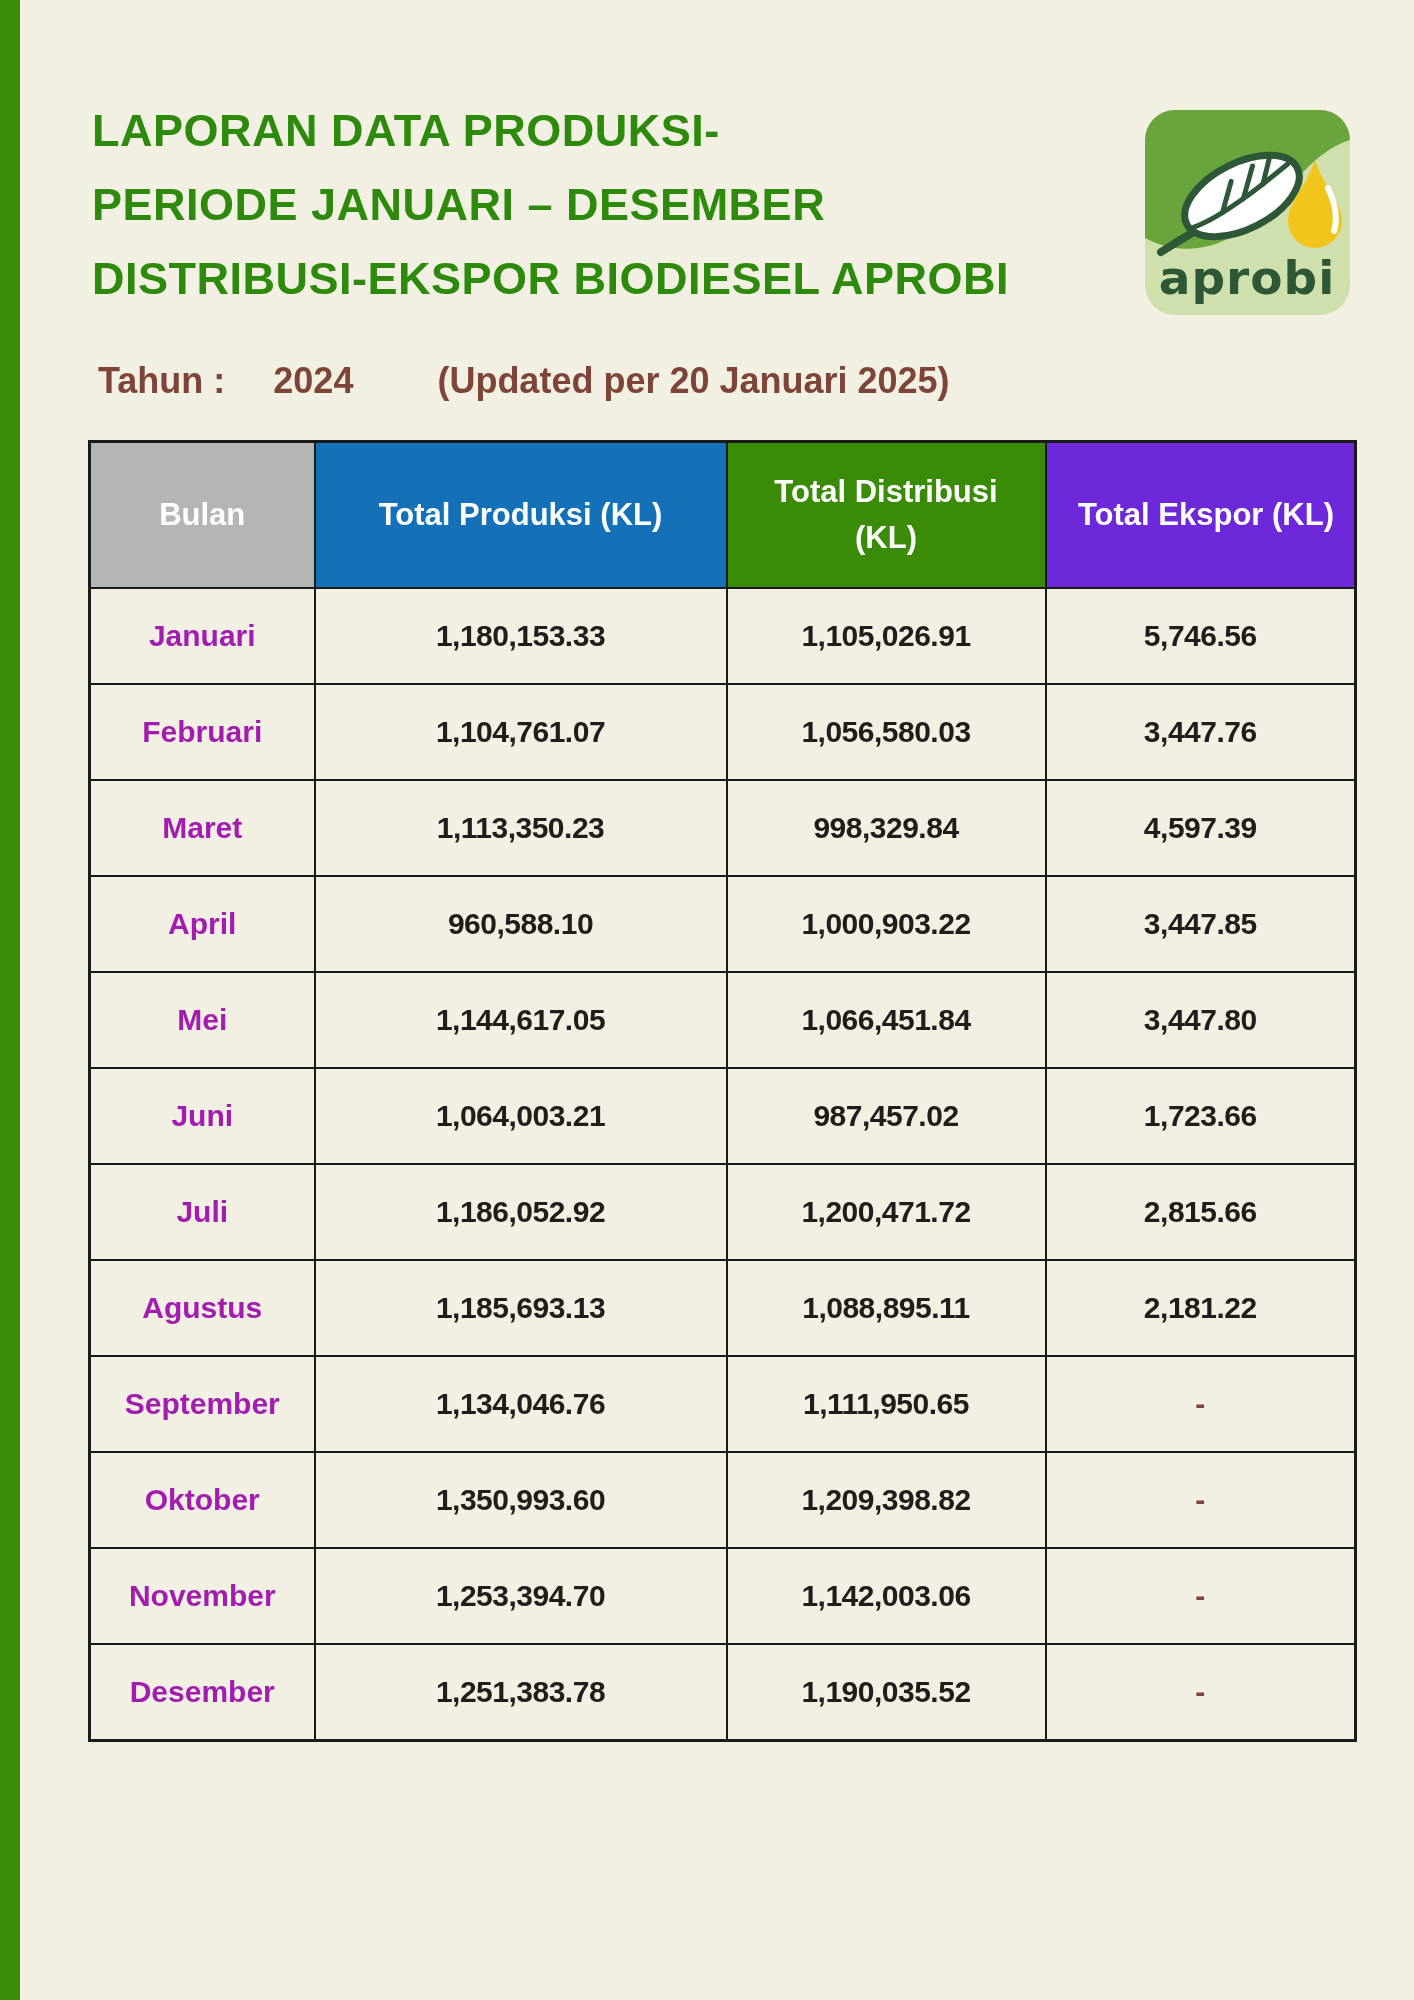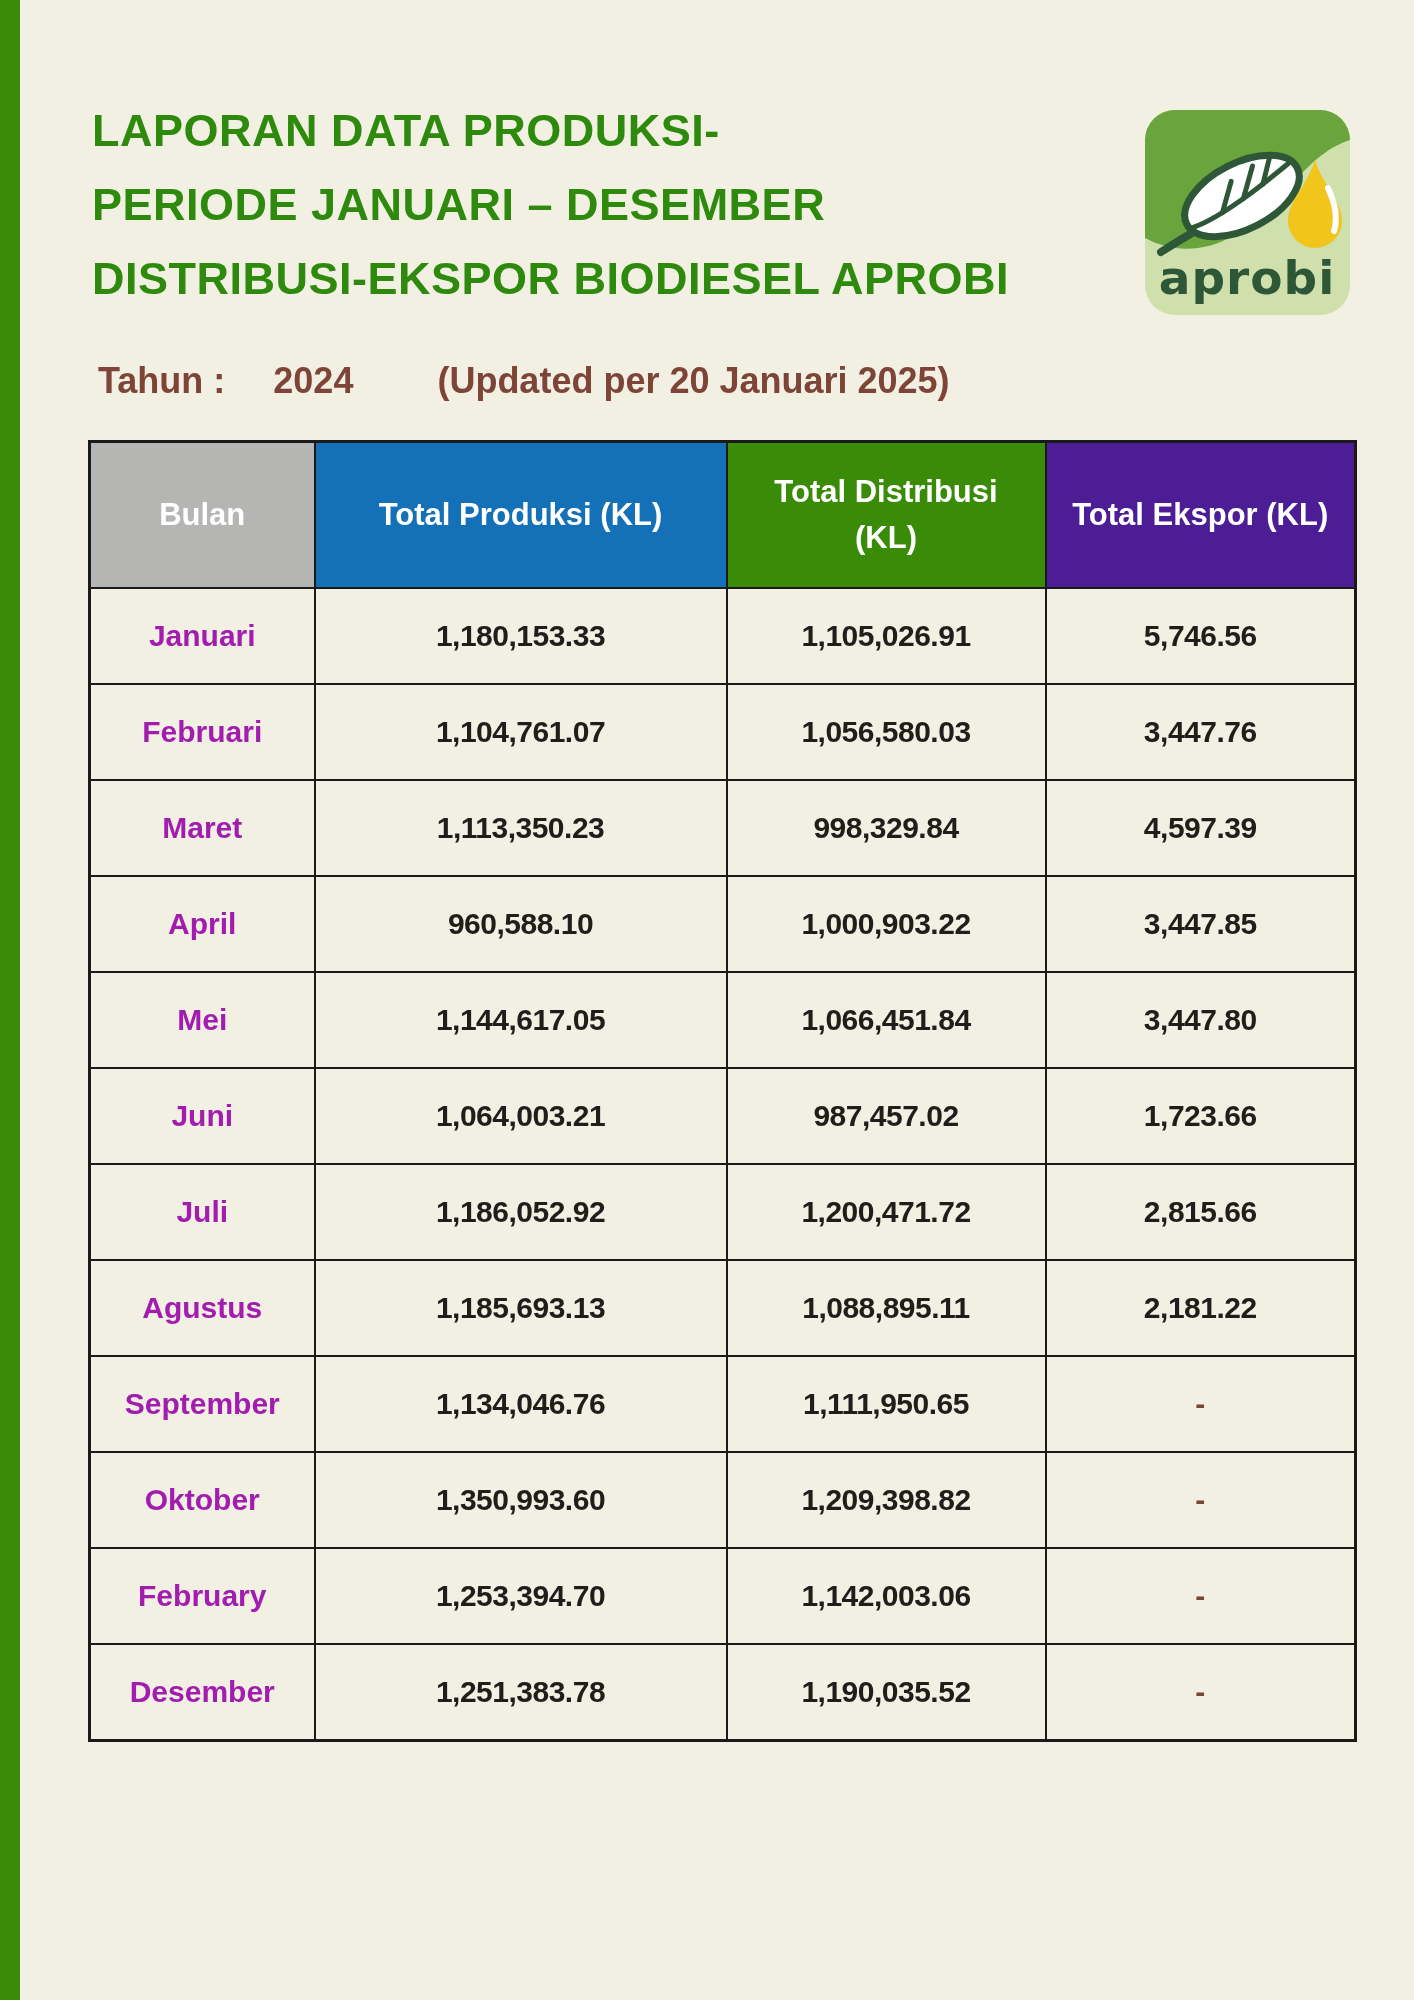--- a/index.html
+++ b/index.html
@@ -56,21 +56,21 @@
   .data-table thead th {
     height:144px;
     color:#ffffff;
     font-size:31px;
     font-weight:bold;
     line-height:1.5;
   }
   th.col-bulan      { background:#b5b5b3; font-size:27px;text-align:center; }
   th.col-produksi   { background:#1471b8; }
   th.col-distribusi { background:#3a8b07; }
-  th.col-ekspor     { background:#4c1d95; }
+  th.col-ekspor     { background:#6d28d9;text-align:right; }
   .data-table td {
     height:94px;
     font-weight:bold;
     font-size:30px;
   }
   td.cell-month { color:#a21caf; }
   td.cell-num   { color:#201d1a; letter-spacing:-0.5px; }
   td.cell-num.dash { color:#7e4438; letter-spacing:0; }
   tr.total-row td { height:97px; }
 </style>
@@ -187,21 +187,21 @@
     <td class="cell-num">1,111,950.65</td>
     <td class="cell-num dash">-</td>
   </tr>
         <tr>
     <td class="cell-month">Oktober</td>
     <td class="cell-num">1,350,993.60</td>
     <td class="cell-num">1,209,398.82</td>
     <td class="cell-num dash">-</td>
   </tr>
         <tr>
-    <td class="cell-month">February</td>
+    <td class="cell-month">November</td>
     <td class="cell-num">1,253,394.70</td>
     <td class="cell-num">1,142,003.06</td>
     <td class="cell-num dash">-</td>
   </tr>
         <tr>
     <td class="cell-month">Desember</td>
     <td class="cell-num">1,251,383.78</td>
     <td class="cell-num">1,190,035.52</td>
     <td class="cell-num dash">-</td>
   </tr>

